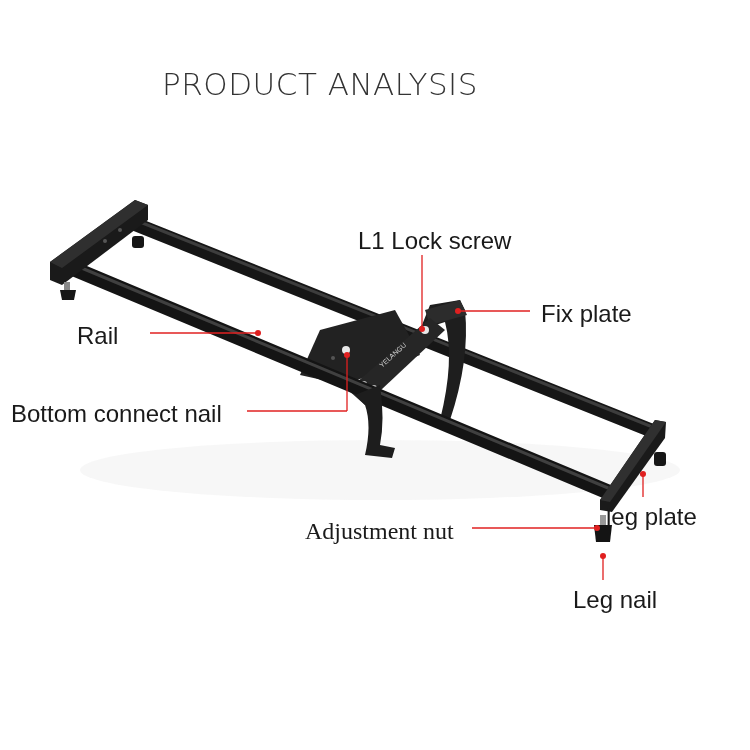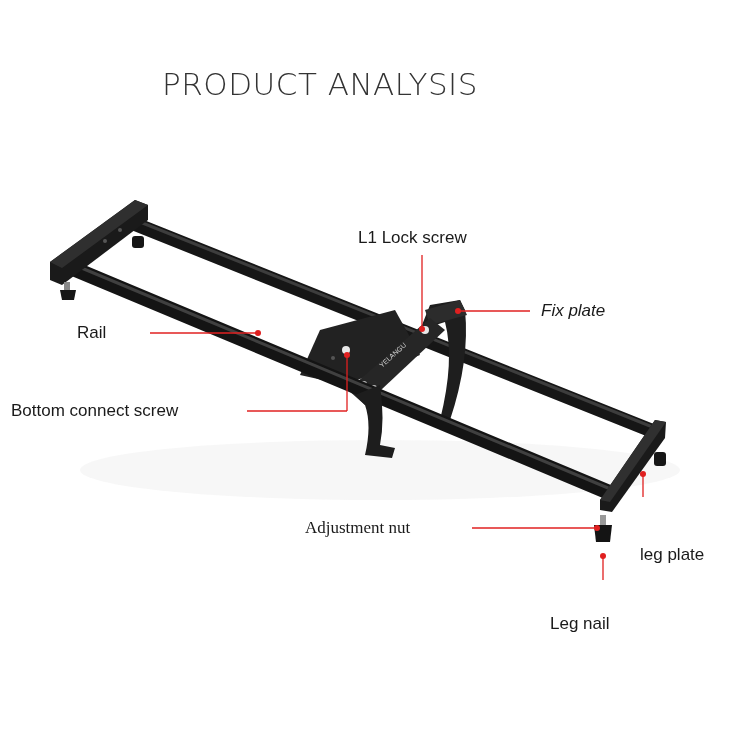--- a/index.html
+++ b/index.html
@@ -1,18 +1,18 @@
 <!DOCTYPE html>
 <html><head>
 <meta charset="utf-8">
 <style>
   html, body { margin:0; padding:0; background:#ffffff; }
   body { width:750px; height:750px; position:relative; overflow:hidden; font-family:"Liberation Sans", sans-serif; }
   .title { position:absolute; top:66px; left:0; width:640px; text-align:center; font-family:"DejaVu Sans", sans-serif; font-weight:300; font-size:31px; color:#333333; letter-spacing:0.5px; }
-  .label { position:absolute; font-size:17px; color:#1a1a1a; white-space:nowrap; line-height:1; }
+  .label { position:absolute; font-size:24px; color:#1a1a1a; white-space:nowrap; line-height:1; }
   svg.scene { position:absolute; left:0; top:0; }
 </style>
 </head>
 <body>
 
 <div class="title">PRODUCT ANALYSIS</div>
 
 <svg class="scene" width="750" height="750" viewBox="0 0 750 750">
   <defs>
     <linearGradient id="railg" x1="0" y1="0" x2="0" y2="1">
@@ -89,18 +89,18 @@
     <circle cx="458" cy="311" r="3"></circle>
     <circle cx="258" cy="333" r="3"></circle>
     <circle cx="347" cy="355" r="3"></circle>
     <circle cx="597" cy="528" r="3"></circle>
     <circle cx="643" cy="474" r="3"></circle>
     <circle cx="603" cy="556" r="3"></circle>
   </g>
 </svg>
 
 <div class="label" style="left:358px;top:229px;">L1 Lock screw</div>
-<div class="label" style="left:541px;top:302px;font-style:italic;">Fix plate</div>
+<div class="label" style="left:541px;top:302px;">Fix plate</div>
 <div class="label" style="left:77px;top:324px;">Rail</div>
-<div class="label" style="left:11px;top:402px;">Bottom connect screw</div>
+<div class="label" style="left:11px;top:402px;">Bottom connect nail</div>
 <div class="label" style="left:305px;top:519px;font-family:Liberation Serif, serif;">Adjustment nut</div>
-<div class="label" style="left:640px;top:505px;margin-top:41px;">leg plate</div>
-<div class="label" style="left:550px;top:588px;margin-top:27px;">Leg nail</div>
+<div class="label" style="left:606px;top:505px;">leg plate</div>
+<div class="label" style="left:573px;top:588px;">Leg nail</div>
 
 </body></html>

